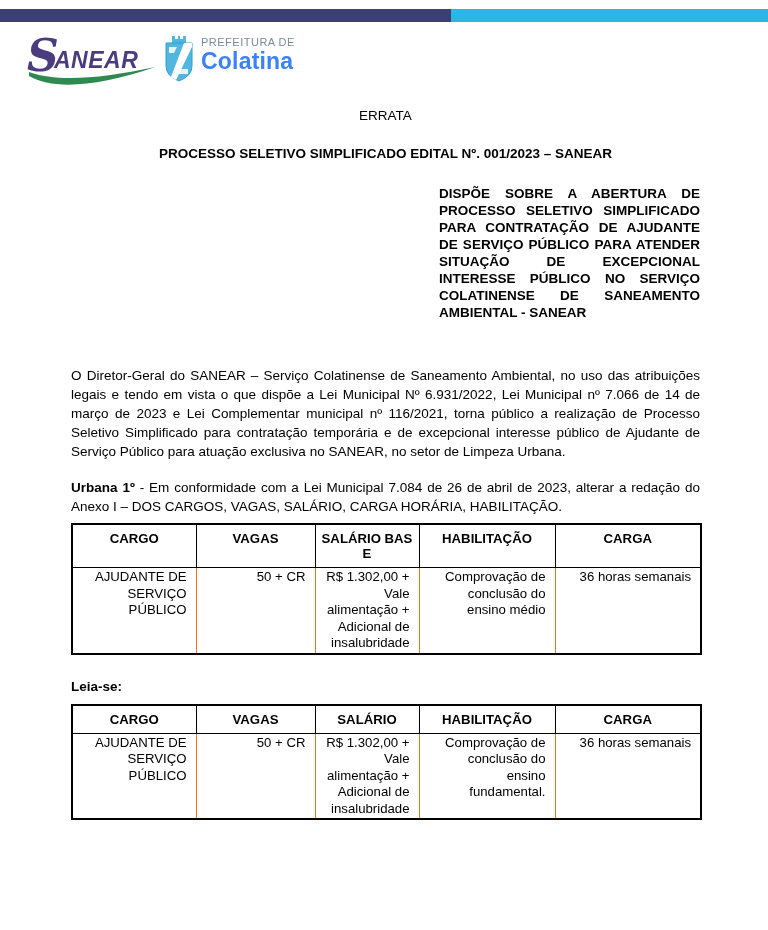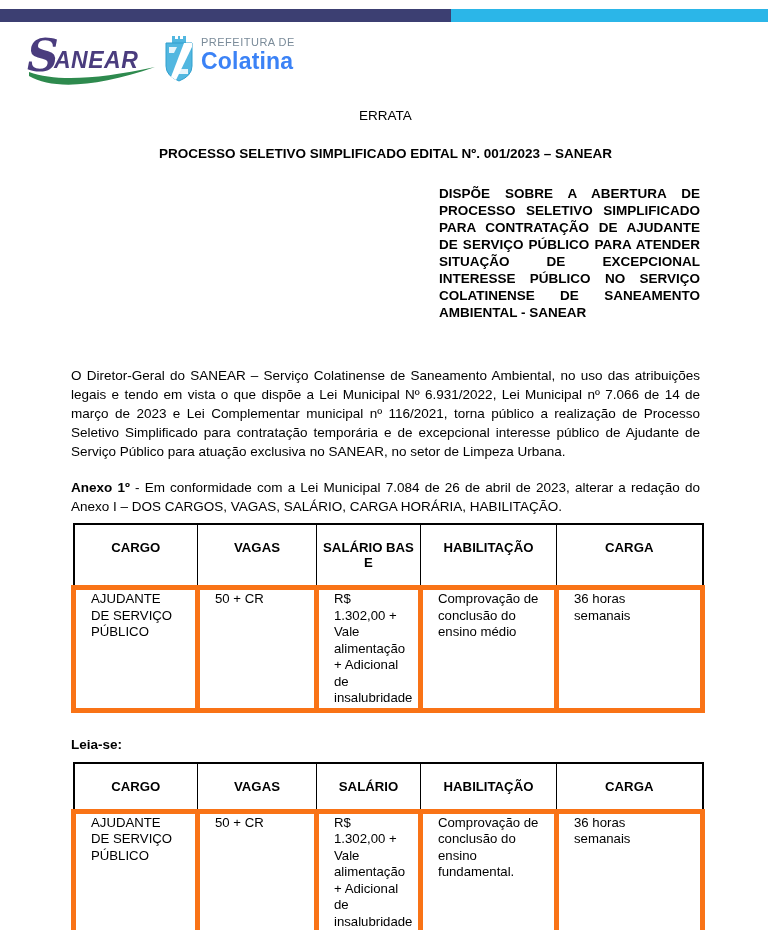--- a/index.html
+++ b/index.html
@@ -32,23 +32,23 @@
   .article .lead { font-weight:bold; }
   .label-bold { font-weight:bold; line-height:17px; }
   .onde { margin-top:14px; }
   .leia { margin-top:23px; }
   
   table.doc-table { width:629px; border-collapse:collapse; table-layout:fixed;
                     border:2px solid #000; font-size:13.2px; }
   .t1 { margin-top:7px; }
   .t2 { margin-top:9px; }
   table.doc-table th { border:1px solid #000; font-weight:bold; text-align:center;
-                       vertical-align:top; padding:15px 2px; line-height:15px; }
-  table.doc-table td { border:5px solid #f97316; text-align:left; vertical-align:top;
-                       padding:1px 15px; line-height:16.5px; }
+                       vertical-align:top; padding:6px 2px; line-height:15px; }
+  table.doc-table td { border:1px solid #f97316; text-align:right; vertical-align:top;
+                       padding:1px 9px; line-height:16.5px; }
   .u-break { word-break:break-all; }
 </style>
 </head>
 <body>
 
 <div class="page">
 
   <div class="topbar">
     <div class="seg-left" style="background:#3c3f72;"></div>
     <div class="seg-right" style="background:#2bb6e8;"></div>
@@ -77,21 +77,21 @@
 
     <div class="doc-title">ERRATA</div>
 
     <div class="doc-subtitle">PROCESSO SELETIVO SIMPLIFICADO EDITAL Nº. 001/2023 – SANEAR</div>
 
     <div class="summary">DISPÕE SOBRE A ABERTURA DE PROCESSO SELETIVO SIMPLIFICADO PARA CONTRATAÇÃO DE AJUDANTE DE SERVIÇO PÚBLICO PARA ATENDER SITUAÇÃO DE EXCEPCIONAL INTERESSE PÚBLICO NO SERVIÇO COLATINENSE DE SANEAMENTO AMBIENTAL - SANEAR</div>
 
     <div class="intro">O Diretor-Geral do SANEAR – Serviço Colatinense de Saneamento Ambiental, no uso das atribuições legais e tendo em vista o que dispõe a Lei Municipal Nº 6.931/2022, Lei Municipal nº 7.066 de 14 de março de 2023 e Lei Complementar municipal nº 116/2021, torna público a realização de Processo Seletivo Simplificado para contratação temporária e de excepcional interesse público de Ajudante de Serviço Público para atuação exclusiva no SANEAR, no setor de Limpeza Urbana.</div>
 
 
-    <div class="article"><span class="lead">Anexo 1º</span><span> - Em conformidade com a Lei Municipal 7.084 de 26 de abril de 2023, alterar a redação do Anexo I – DOS CARGOS, VAGAS, SALÁRIO, CARGA HORÁRIA, HABILITAÇÃO.</span></div>
+    <div class="article"><span class="lead">Urbana 1º</span><span> - Em conformidade com a Lei Municipal 7.084 de 26 de abril de 2023, alterar a redação do Anexo I – DOS CARGOS, VAGAS, SALÁRIO, CARGA HORÁRIA, HABILITAÇÃO.</span></div>
 
 
     <table class="doc-table t1">
       <colgroup>
         <col style="width:124px">
           <col style="width:119px">
           <col style="width:104px">
           <col style="width:136px">
           <col style="width:146px">
       </colgroup>

